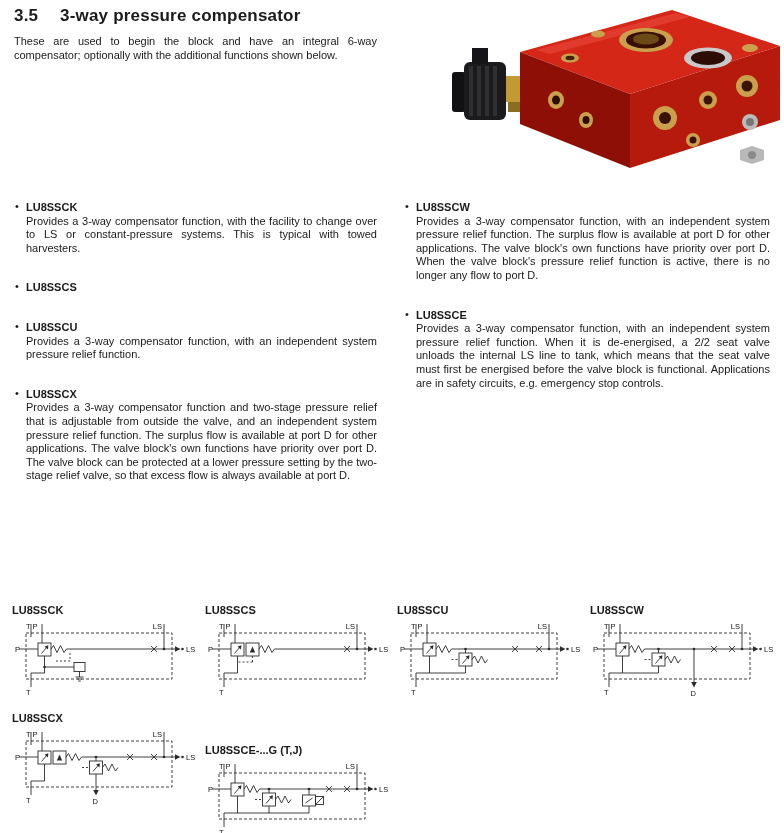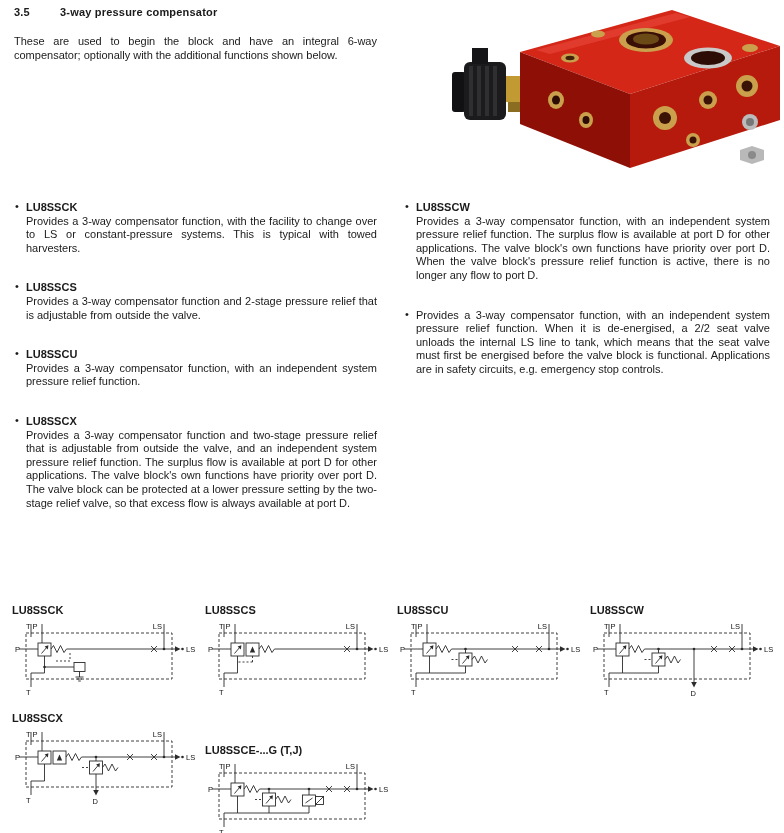--- a/index.html
+++ b/index.html
@@ -1,19 +1,19 @@
 <!DOCTYPE html>
 <html><head>
 <meta charset="utf-8">
 <style>
   *{margin:0;padding:0;box-sizing:border-box}
   html,body{width:784px;height:833px;background:#ffffff;overflow:hidden}
   body{position:relative;font-family:"Liberation Sans","DejaVu Sans",sans-serif;color:#1a1a1a}
 
-  .heading{position:absolute;left:14px;top:6px;font-size:11px;font-weight:bold;letter-spacing:.2px}
+  .heading{position:absolute;left:14px;top:6px;font-size:17px;font-weight:bold;letter-spacing:.2px}
   .heading .num{display:inline-block;width:46px}
 
   .intro{position:absolute;left:14px;top:35px;width:363px;font-size:11px;line-height:13.6px;text-align:justify}
   .intro p{margin-bottom:9px}
 
   .photo{position:absolute;left:450px;top:0;width:332px;height:172px}
 
   .col{position:absolute;font-size:11px;line-height:13.6px}
   .col.left{left:14px;top:201px;width:363px}
   .col.right{left:404px;top:201px;width:366px}
@@ -93,21 +93,20 @@
 
 <div class="col left">
   <div class="bullet">
     <span class="bdot">•</span>
     <div class="model">LU8SSCK</div>
     <div>Provides a 3-way compensator function, with the facility to change over to LS or constant-pressure systems. This is typical with towed harvesters.</div>
   </div>
   <div class="bullet">
     <span class="bdot">•</span>
     <div class="model">LU8SSCS</div>
-    <div>Provides a 3-way compensator function and 2-stage pressure relief that is adjustable from outside the valve.</div>
   </div>
   <div class="bullet">
     <span class="bdot">•</span>
     <div class="model">LU8SSCU</div>
     <div>Provides a 3-way compensator function, with an independent system pressure relief function.</div>
   </div>
   <div class="bullet">
     <span class="bdot">•</span>
     <div class="model">LU8SSCX</div>
     <div>Provides a 3-way compensator function and two-stage pressure relief that is adjustable from outside the valve, and an independent system pressure relief function. The surplus flow is available at port D for other applications. The valve block's own functions have priority over port D. The valve block can be protected at a lower pressure setting by the two-stage relief valve, so that excess flow is always available at port D.</div>
@@ -115,20 +114,21 @@
 </div>
 
 <div class="col right">
   <div class="bullet">
     <span class="bdot">•</span>
     <div class="model">LU8SSCW</div>
     <div>Provides a 3-way compensator function, with an independent system pressure relief function. The surplus flow is available at port D for other applications. The valve block's own functions have priority over port D. When the valve block's pressure relief function is active, there is no longer any flow to port D.</div>
   </div>
   <div class="bullet">
     <span class="bdot">•</span>
+    <div class="model">LU8SSCE</div>
     <div>Provides a 3-way compensator function, with an independent system pressure relief function. When it is de-energised, a 2/2 seat valve unloads the internal LS line to tank, which means that the seat valve must first be energised before the valve block is functional. Applications are in safety circuits, e.g. emergency stop controls.</div>
   </div>
 </div>
 
 <div class="diagram" id="dg0">
   <div class="dlabel">LU8SSCK</div>
   <svg class="dsvg" width="192" height="86" viewBox="0 0 192 86">
       <rect x="14" y="16" width="146" height="46" fill="none" stroke="#2b2b2b" stroke-width="0.9" stroke-dasharray="3,2"></rect>
       <text x="14" y="12" font-size="7.5" font-family="Liberation Sans, sans-serif" fill="#111">T P</text>
       <line x1="19" y1="7" x2="19" y2="20" stroke="#2b2b2b" stroke-width="0.9"></line>

